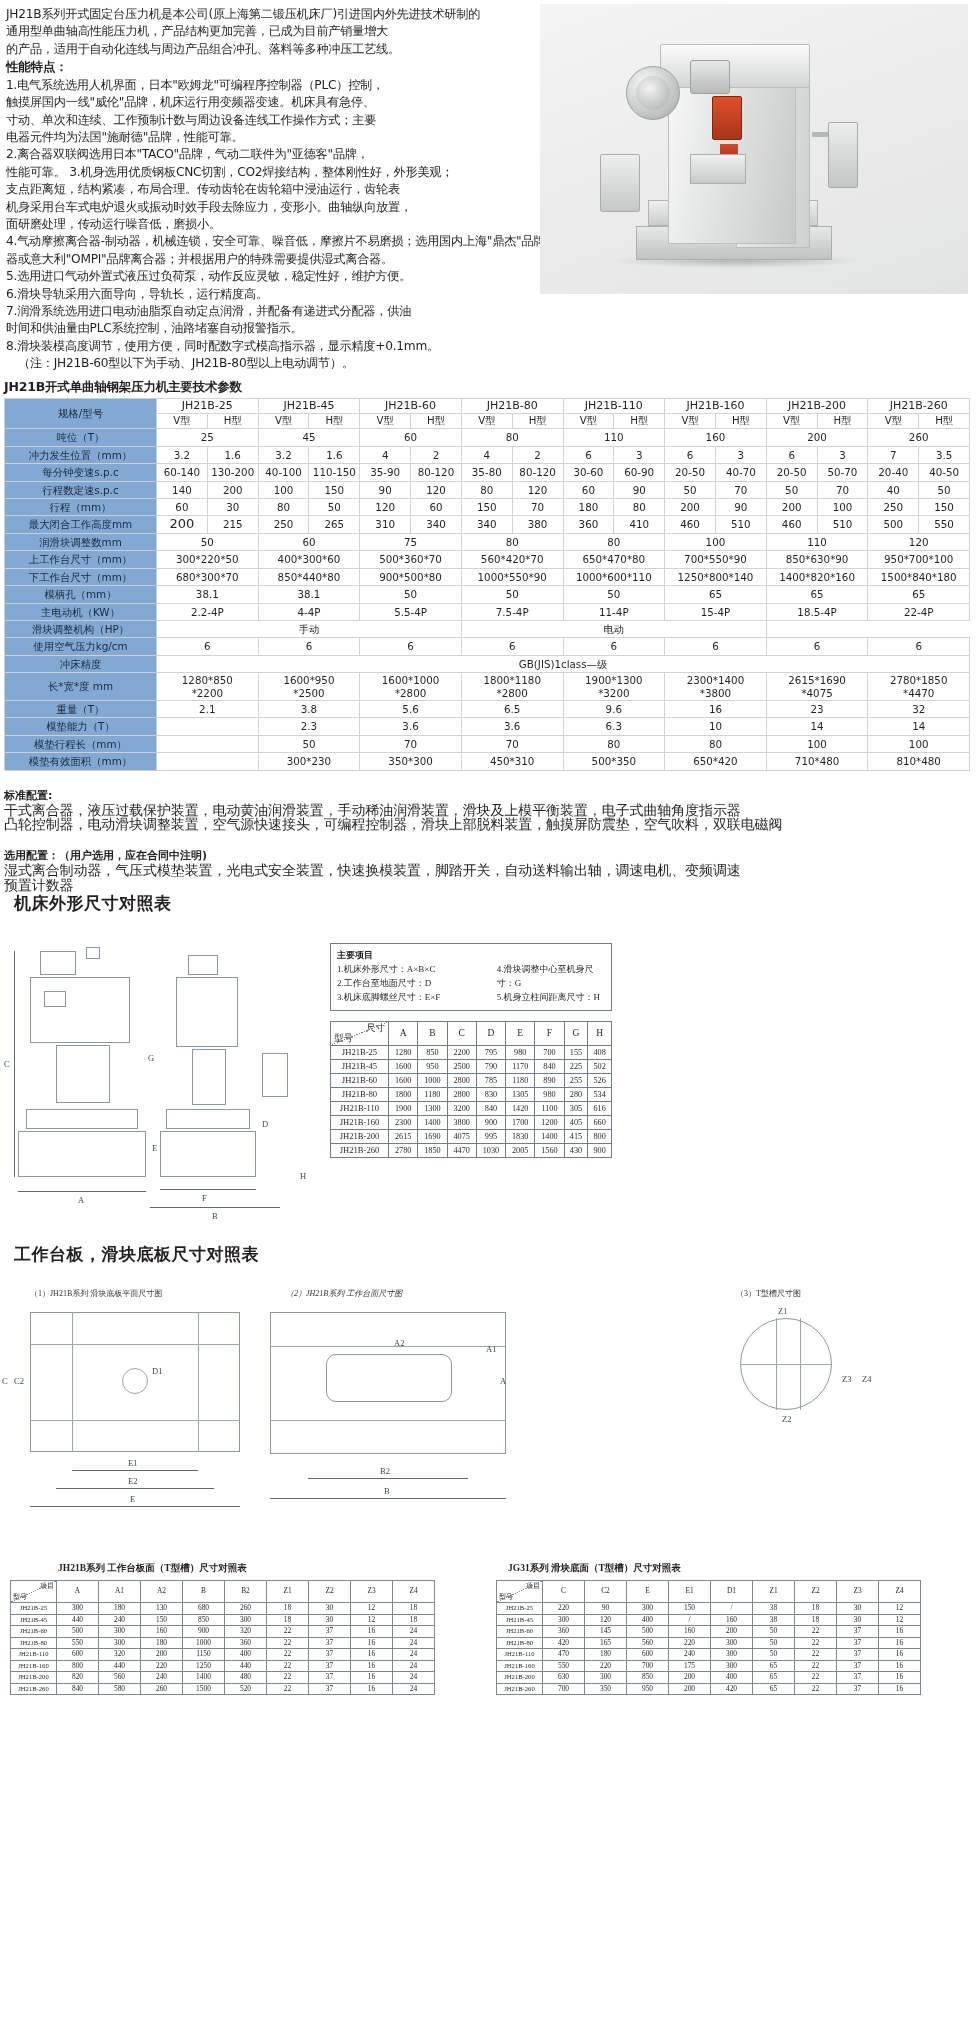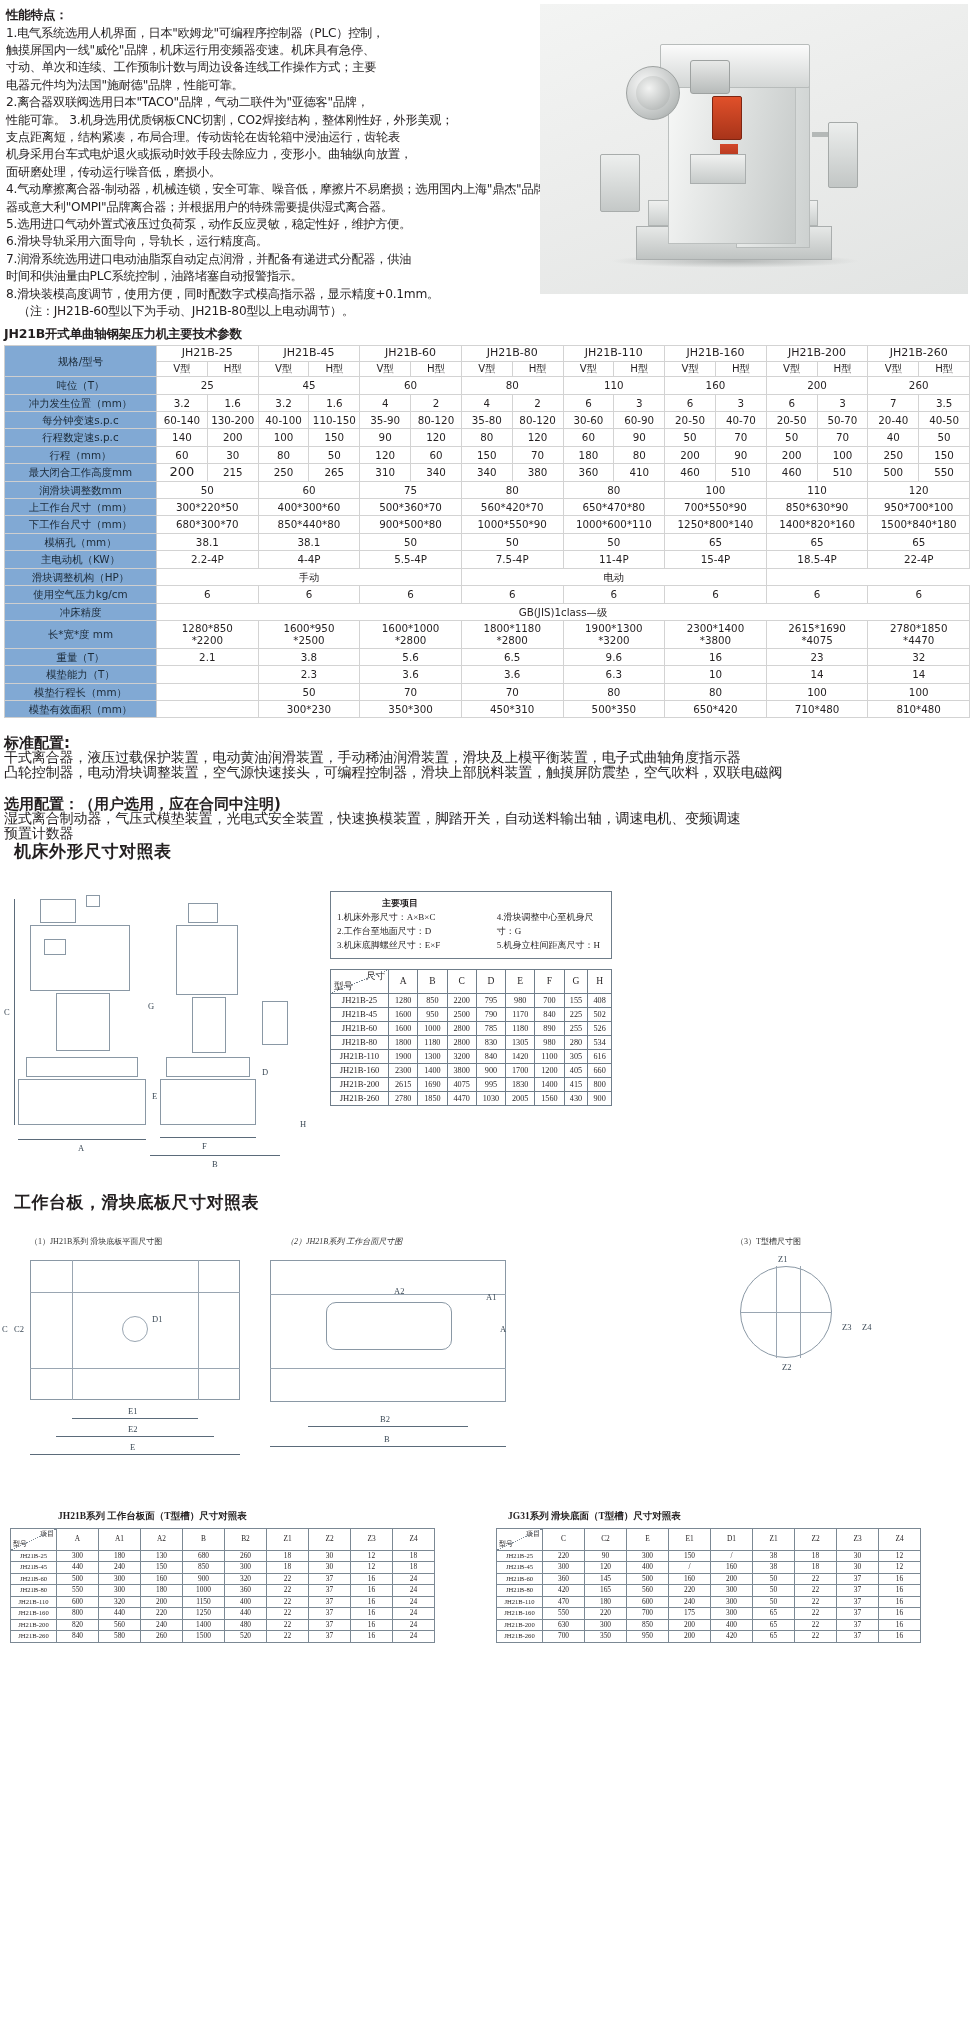--- a/index.html
+++ b/index.html
@@ -81,21 +81,21 @@
   table.spec .rowhead {
     background: #81a9d4; color: #1b2a38; font-size: 10.4px; width: 152px;
     border: 1px solid #cfcfcf; padding: 2px 2px;
   }
   table.spec .model { font-size: 11px; }
   table.spec .vh { font-size: 10.2px; }
   .big200 { font-size: 13px; }
 
   
   .cfg { margin: 18px 0 0 4px; }
-  .cfg-h { font-size: 15px; font-weight: bold; line-height: 14px; }
+  .cfg-h { font-size: 11px; font-weight: bold; line-height: 14px; }
   .cfg-l { font-size: 14px; line-height: 14.4px; letter-spacing:-0.1px; }
 
   
   .big-head {
     font-size: 17px; font-weight: bold; margin-left: 14px; letter-spacing: 0.5px;
   }
 
   
   .draw-area { position: relative; }
   .dl { position: absolute; background: #5b6b7a; }
@@ -123,20 +123,25 @@
     line-height: 10.5px; font-weight: normal; white-space: nowrap;
   }
   .tslot-title { font-family:"Liberation Serif","DejaVu Serif",serif; font-size: 9.5px; font-weight: bold; text-align: center; }
   .cap { font-family:"Liberation Serif","DejaVu Serif",serif; font-size: 8px; color:#333; }
 </style>
 </head>
 <body>
 
 <div class="intro-wrap">
   <div class="intro-text">
+    <div id="structure-lines">
+        <div class="intro-line">JH21B系列开式固定台压力机是本公司(原上海第二锻压机床厂)引进国内外先进技术研制的</div>
+        <div class="intro-line">通用型单曲轴高性能压力机，产品结构更加完善，已成为目前产销量增大</div>
+        <div class="intro-line">的产品，适用于自动化连线与周边产品组合冲孔、落料等多种冲压工艺线。</div>
+      </div>
     <div class="sec-head">性能特点：</div>
     <div id="performance-lines">
         <div class="intro-line">1.电气系统选用人机界面，日本"欧姆龙"可编程序控制器（PLC）控制，</div>
         <div class="intro-line">触摸屏国内一线"威伦"品牌，机床运行用变频器变速。机床具有急停、</div>
         <div class="intro-line">寸动、单次和连续、工作预制计数与周边设备连线工作操作方式；主要</div>
         <div class="intro-line">电器元件均为法国"施耐德"品牌，性能可靠。</div>
         <div class="intro-line">2.离合器双联阀选用日本"TACO"品牌，气动二联件为"亚德客"品牌，</div>
         <div class="intro-line">性能可靠。 3.机身选用优质钢板CNC切割，CO2焊接结构，整体刚性好，外形美观；</div>
         <div class="intro-line">支点距离短，结构紧凑，布局合理。传动齿轮在齿轮箱中浸油运行，齿轮表</div>
         <div class="intro-line">机身采用台车式电炉退火或振动时效手段去除应力，变形小。曲轴纵向放置，</div>
@@ -506,21 +511,21 @@
   <div class="dim" style="left:202px; top:260px;">F</div>
   <div class="dl" style="left:150px; top:274px; width:130px; height:1px;"></div>
   <div class="dim" style="left:212px; top:278px;">B</div>
   <div class="dim" style="left:300px; top:238px;">H</div>
   <div class="dim" style="left:148px; top:120px;">G</div>
   <div class="dim" style="left:262px; top:186px;">D</div>
   <div class="dim" style="left:152px; top:210px;">E</div>
   <div class="dbox-l" style="left:262px; top:120px; width:26px; height:44px;"></div>
 
   <div style="position:absolute; left:330px; top:10px; width:282px; border:1px solid #6f7d8a; padding:4px 6px 6px 6px;">
-    <div class="dim-note" style="font-weight:bold;margin-left:45px;">主要项目</div>
+    <div class="dim-note" style="font-weight:bold;">主要项目</div>
     <div id="outline-notes">
         <div style="display: flex; gap: 10px;">
           <div style="flex: 1 1 58%;">
             <div class="dim-note">1.机床外形尺寸：A×B×C</div>
             <div class="dim-note">2.工作台至地面尺寸：D</div>
             <div class="dim-note">3.机床底脚螺丝尺寸：E×F</div>
           </div>
           <div style="flex: 1 1 42%;">
             <div class="dim-note">4.滑块调整中心至机身尺寸：G</div>
             <div class="dim-note">5.机身立柱间距离尺寸：H</div>

